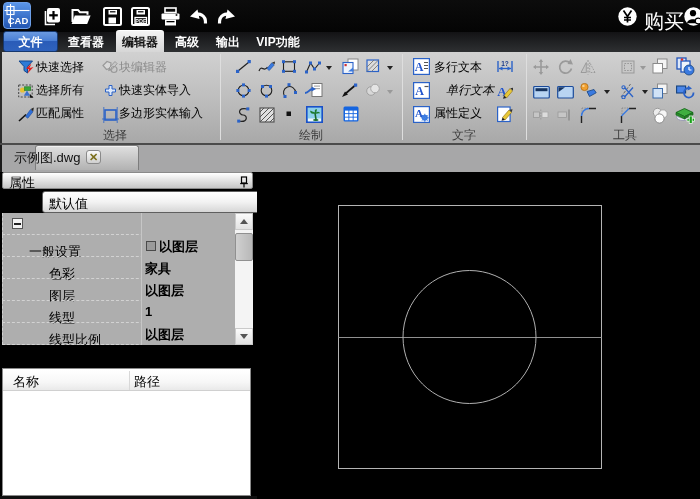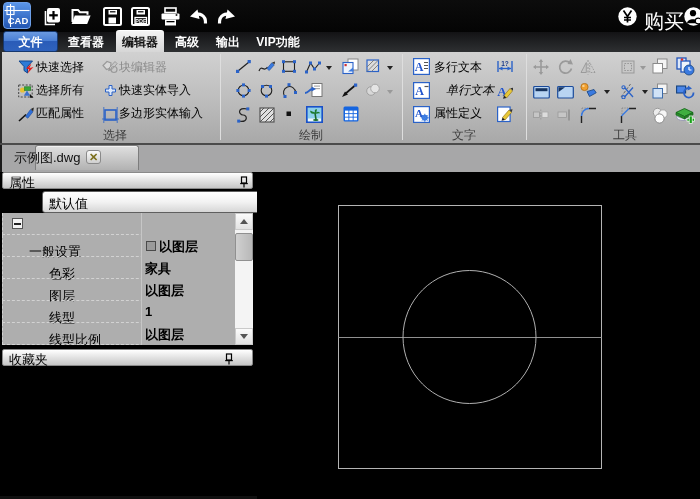--- a/index.html
+++ b/index.html
@@ -476,28 +476,27 @@
     <div id="vscroll">
       <div class="sbtn" style="top:0;">
           <div class="tri-up"></div>
         </div>
       <div id="sthumb"></div>
       <div class="sbtn" style="top:115px;">
           <div class="tri-dn"></div>
         </div>
     </div>
   </div>
-  <div class="hdr" style="top:177px;">
-      <span>收藏夹</span>
-    <svg style="position:absolute;left:221px;top:3px;" width="10" height="12" viewBox="0 0 10 12">
-      <rect x="2.5" y="1" width="5" height="6" fill="none" stroke="#000" stroke-width="1.2"></rect>
-      <line x1="1.2" y1="7.6" x2="8.8" y2="7.6" stroke="#000" stroke-width="1.2"></line>
-      <line x1="5" y1="8" x2="5" y2="11.5" stroke="#000" stroke-width="1.2"></line>
-    </svg>
-    </div>
+  <div id="favlist" class="abs">
+    <div id="favhdr">
+        <span class="c1">名称</span>
+        <span class="c2">路径</span>
+        <div class="cd"></div>
+      </div>
+  </div>
 </div>
 <div id="canvas" class="abs">
   <svg width="443" height="327" viewBox="0 0 443 327">
     <rect x="81.5" y="33.5" width="263" height="263" fill="none" stroke="#b4b4b4" stroke-width="1"></rect>
     <line x1="81.5" y1="165.5" x2="344.5" y2="165.5" stroke="#909090" stroke-width="1"></line>
     <circle cx="212.5" cy="165" r="66.5" fill="none" stroke="#b0b0b0" stroke-width="1"></circle>
   </svg>
 </div>
 <div id="bottomstrip" class="abs"></div>
 

